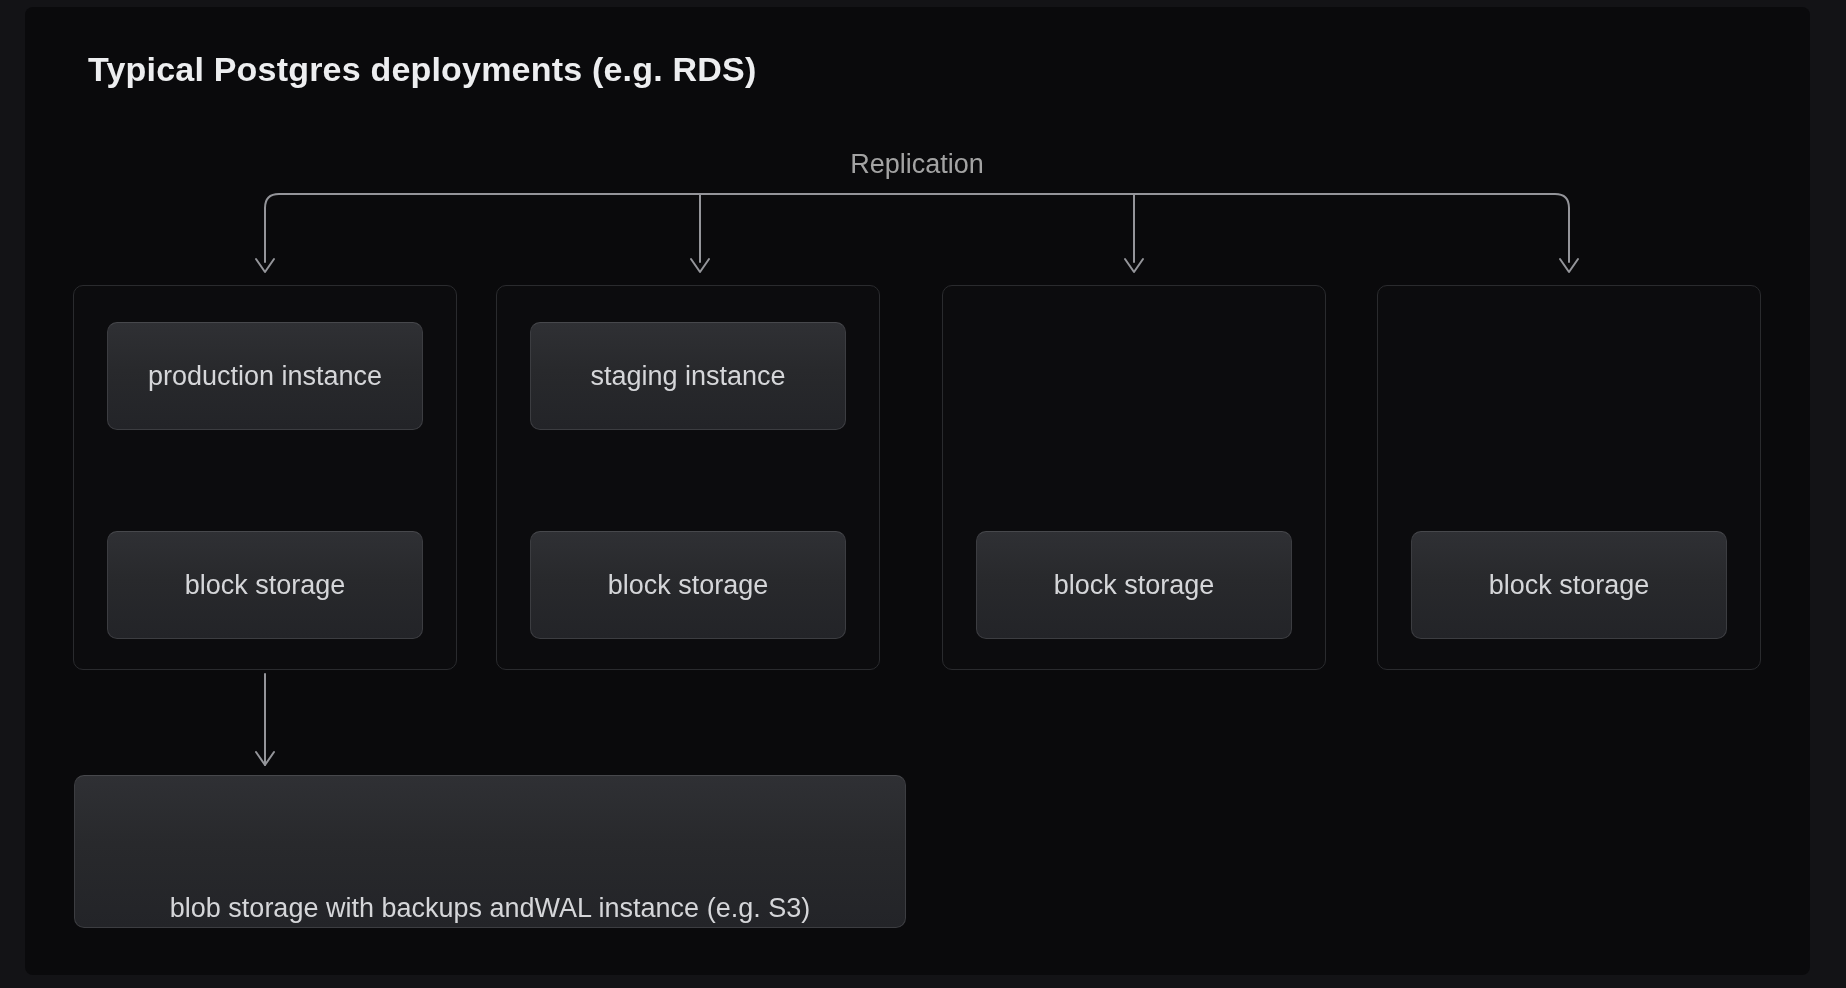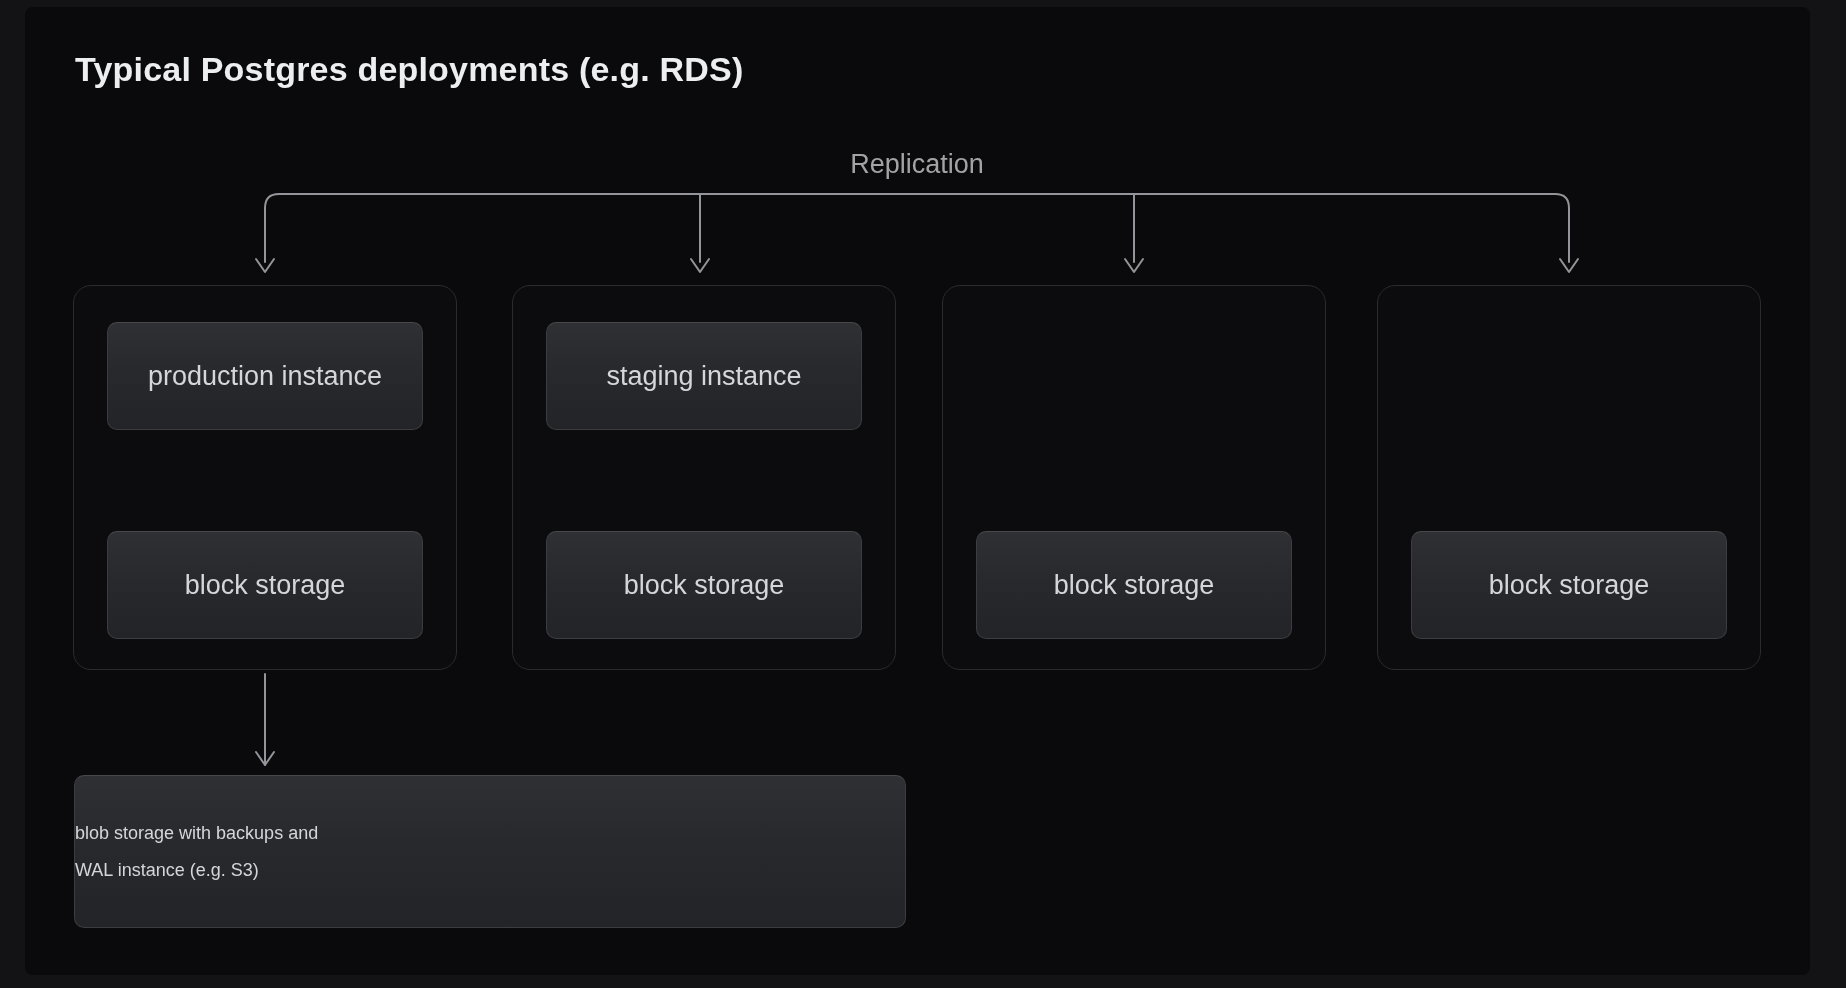--- a/index.html
+++ b/index.html
@@ -8,58 +8,58 @@
     background:#131316;
     font-family:"Liberation Sans", sans-serif;
     position:relative;
     overflow:hidden;
   }
   .panel{
     position:absolute;left:25px;top:7px;width:1785px;height:968px;
     background:#0a0a0c;border-radius:8px;
   }
   .title{
-    position:absolute;left:75px;top:50px;
+    position:absolute;left:88px;top:50px;
     font-size:34px;font-weight:600;color:#edeef0;letter-spacing:.2px;
   }
   .repl-label{
     position:absolute;left:917px;top:149px;transform:translateX(-50%);
     font-size:27px;font-weight:400;color:#a3a3a3;
   }
   .connectors{
     position:absolute;left:0;top:0;width:1846px;height:988px;
     pointer-events:none;
   }
   .group{
     position:absolute;top:285px;width:384px;height:385px;
     background:#0c0c0e;
-    border:1px solid #2a2b2e;border-radius:18px;
+    border:1px solid #2a2b2e;border-radius:10px;
     box-sizing:border-box;
   }
   .group.g1{left:73px}
-  .group.g2{left:512px}
+  .group.g2{left:496px}
   .group.g3{left:942px}
   .group.g4{left:1377px}
   .node{
     position:absolute;left:33px;width:316px;height:108px;
     background:linear-gradient(180deg,#2f3034 0%,#28292c 45%,#232428 100%);
     border:1px solid #3c3d41;border-top-color:#47484c;border-radius:10px;
     box-sizing:border-box;
     display:flex;align-items:center;justify-content:center;
     color:#d5d6d9;font-size:27px;
   }
   .node.instance{top:36px}
   .node.storage{top:245px}
   .blob{
     position:absolute;left:74px;top:775px;width:832px;height:153px;
     background:linear-gradient(180deg,#2f3034 0%,#28292c 45%,#232428 100%);
     border:1px solid #3c3d41;border-top-color:#47484c;border-radius:10px;
     box-sizing:border-box;
-    display:flex;flex-direction:column;align-items:flex-start;justify-content:center;
-    color:#d5d6d9;font-size:18px;line-height:37px;text-align:center;
+    display:flex;flex-direction:row;align-items:flex-end;justify-content:center;
+    color:#d5d6d9;font-size:27px;line-height:37px;text-align:center;
   }
 </style>
 </head>
 <body>
 
 <div class="panel"></div>
 
 <div class="title">Typical Postgres deployments (e.g. RDS)</div>
 
 <div class="repl-label">Replication</div>

